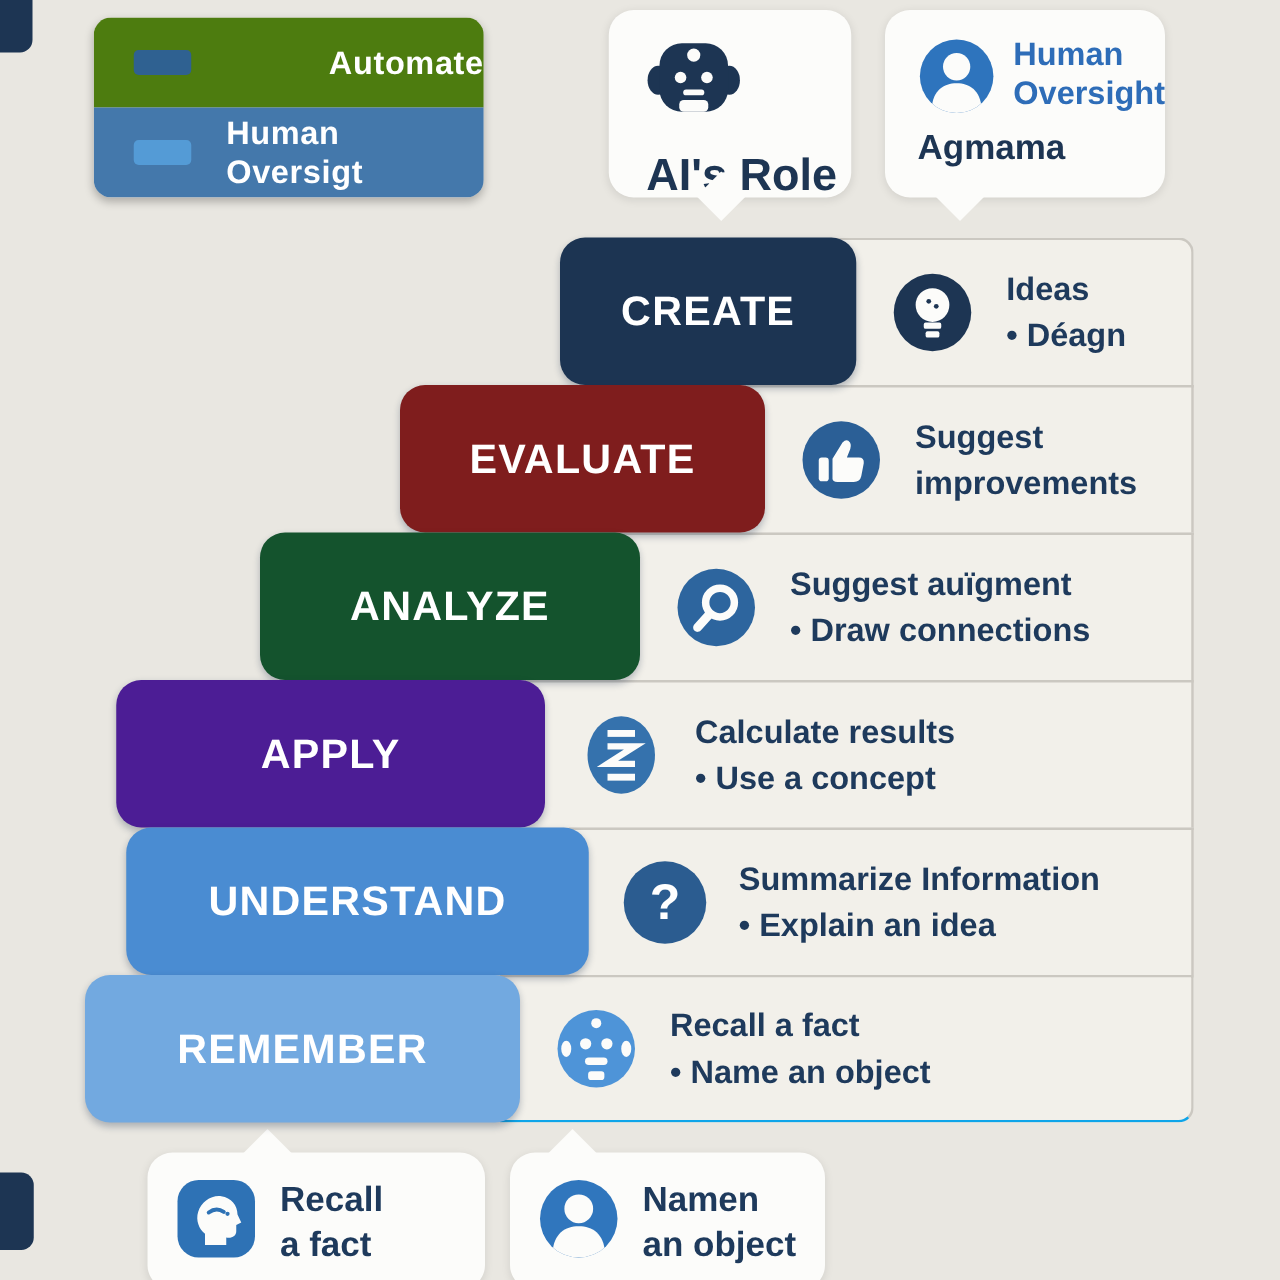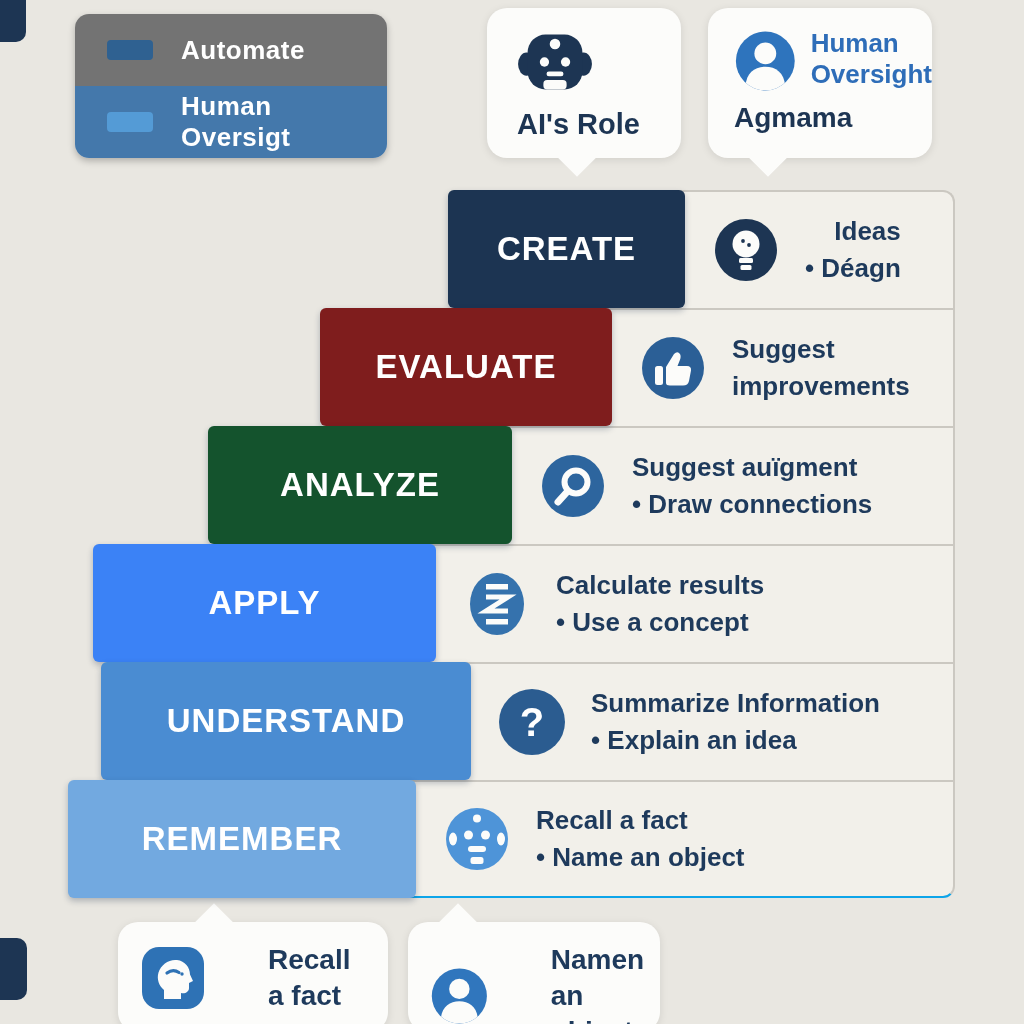--- a/index.html
+++ b/index.html
@@ -26,77 +26,77 @@
   .bubble{
     position:absolute;background:#fcfcfa;border-radius:20px;
     box-shadow:0 2px 8px rgba(0,0,0,.10);
   }
   .tail{position:absolute;width:28px;height:28px;background:#fcfcfa;transform:rotate(45deg);}
   .tail.down{bottom:-13px;}
   .tail.up{top:-13px;}
 
   .bubble-ai{left:487px;top:8px;width:194px;height:150px;padding:0;}
   .bubble-ai .bubble-body{padding:16px 0 0 30px;}
-  .bubble-title{font-size:29px;font-weight:700;color:#1d3553;margin-top:4px;}
+  .bubble-title{font-size:36px;font-weight:700;color:#1d3553;margin-top:14px;}
 
   .bubble-human{left:708px;top:8px;width:224px;height:150px;}
   .bubble-human .bubble-body{padding:18px 0 0 26px;}
   .human-head{display:flex;align-items:flex-start;}
   .side-lines{margin-left:14px;margin-top:2px;font-size:26px;line-height:31px;font-weight:700;color:#2e6db8;}
   .bubble-human .bubble-title{margin-top:6px;font-size:28px;}
 
   .bubble-bl{left:118px;top:922px;width:270px;height:110px;}
   .bubble-br{left:408px;top:922px;width:252px;height:110px;}
-  .bubble-row{display:flex;align-items:center;padding:20px 0 0 22px;gap:44px;}
+  .bubble-row{display:flex;padding:20px 0 0 22px;}
   .bubble-lines{margin-left:18px;font-size:28px;line-height:36px;font-weight:700;color:#1e3a5c;}
 
   
   .prow{position:absolute;right:69px;height:118px;display:flex;}
   .r1{top:190px;left:448px;}
   .r2{top:308px;left:320px;}
   .r3{top:426px;left:208px;}
   .r4{top:544px;left:93px;}
   .r5{top:662px;left:68px;padding-left:33px;}
   .r6{top:780px;left:68px;}
   .pbox{
-    flex:none;height:118px;border-radius:6px;z-index:2;position:relative;
+    flex:none;height:118px;border-radius:20px;z-index:2;position:relative;
     display:flex;align-items:center;justify-content:center;
     box-shadow:0 3px 6px rgba(20,40,70,.28);
   }
   .r1 .pbox{width:237px;}
   .r2 .pbox{width:292px;}
   .r3 .pbox{width:304px;}
   .r4 .pbox{width:343px;}
   .r5 .pbox{width:370px;}
   .r6 .pbox{width:348px;}
   .pbox-label{color:#fff;font-size:33px;font-weight:700;letter-spacing:1px;}
   .pnote{
     flex:1;margin-left:-16px;box-sizing:border-box;
     background:#f2f0ea;border-top:2px solid #cbc8c1;border-right:2px solid #cbc8c1;
     display:flex;align-items:center;padding-left:44px;
   }
-  .r1 .pnote{border-top-right-radius:12px;text-align:right;}
+  .r1 .pnote{border-top-right-radius:12px;}
   .r6 .pnote{border-bottom:2px solid #0ea5e9;border-bottom-right-radius:12px;}
   .picon{flex:none;width:66px;height:66px;margin-right:26px;}
   .plines{font-size:26px;line-height:37px;font-weight:600;color:#1e3a5c;}
 
   .qmark-circle{width:66px;height:66px;border-radius:50%;background:#2b5c90;
     display:flex;align-items:center;justify-content:center;}
   .qmark-circle span{color:#fff;font-size:40px;font-weight:700;}
 </style>
 </head>
 <body>
 
 <div class="canvas">
 
   <div class="corner-tab tl"></div>
   <div class="corner-tab bl"></div>
 
   <div class="legend">
-    <div class="legend-row" style="background: #737373;">
+    <div class="legend-row" style="background: #4d7c0f; justify-content: space-between;">
       <span class="swatch" style="background: rgb(47, 97, 145);"></span>
       <span class="legend-label">Automate</span>
     </div>
     <div class="legend-row" style="background: rgb(68, 120, 171); justify-content: space-between;">
       <span class="swatch" style="background: rgb(84, 155, 214);"></span>
       <span class="legend-label">Human Oversigt</span>
     </div>
   </div>
 
   <div class="bubble bubble-ai">
@@ -187,21 +187,21 @@
         <line x1="27" y1="39" x2="18" y2="49" stroke="#fcfcfa" stroke-width="7" stroke-linecap="round"></line>
       </svg>
       <div class="plines">
         <div>Suggest auïgment</div>
         <div>• Draw connections</div>
       </div>
     </div>
   </div>
 
   <div class="prow r4">
-    <div class="pbox" style="background: #3b82f6;">
+    <div class="pbox" style="background: #4c1d95;">
       <span class="pbox-label">APPLY</span>
     </div>
     <div class="pnote">
       <svg class="picon" viewBox="0 0 66 66">
         <ellipse cx="33" cy="33" rx="27" ry="31" fill="#3572ad"></ellipse>
         <rect x="22" y="13" width="22" height="5.5" fill="#fcfcfa"></rect>
         <path d="M22 26 H44 L22 40 H44" fill="none" stroke="#fcfcfa" stroke-width="5"></path>
         <rect x="22" y="48" width="22" height="5.5" fill="#fcfcfa"></rect>
       </svg>
       <div class="plines">

